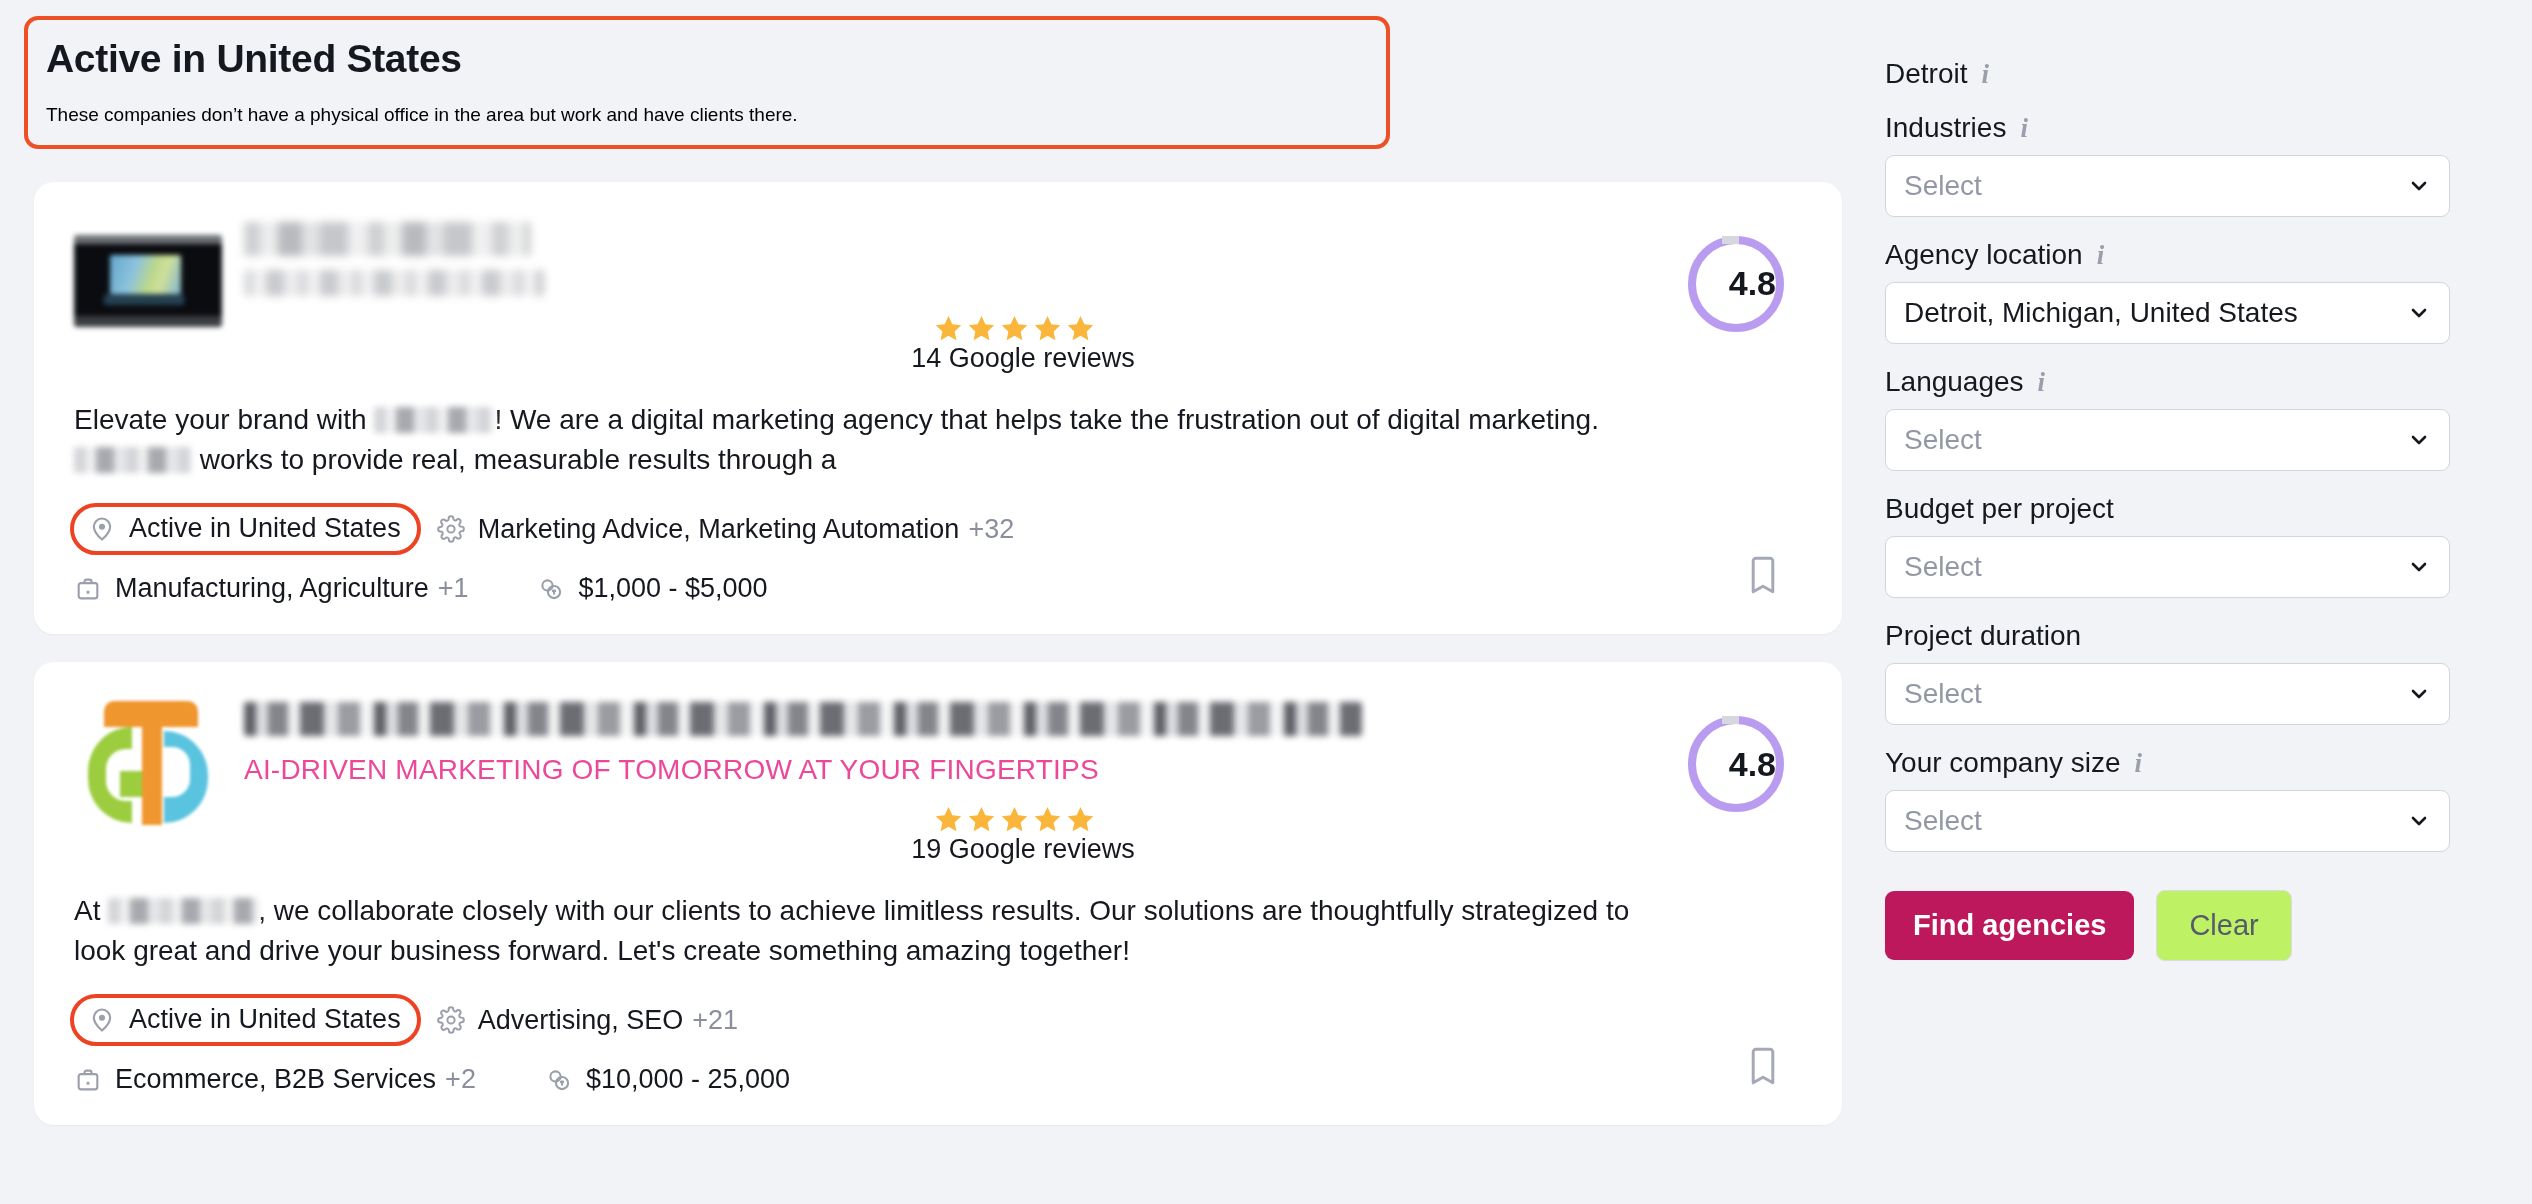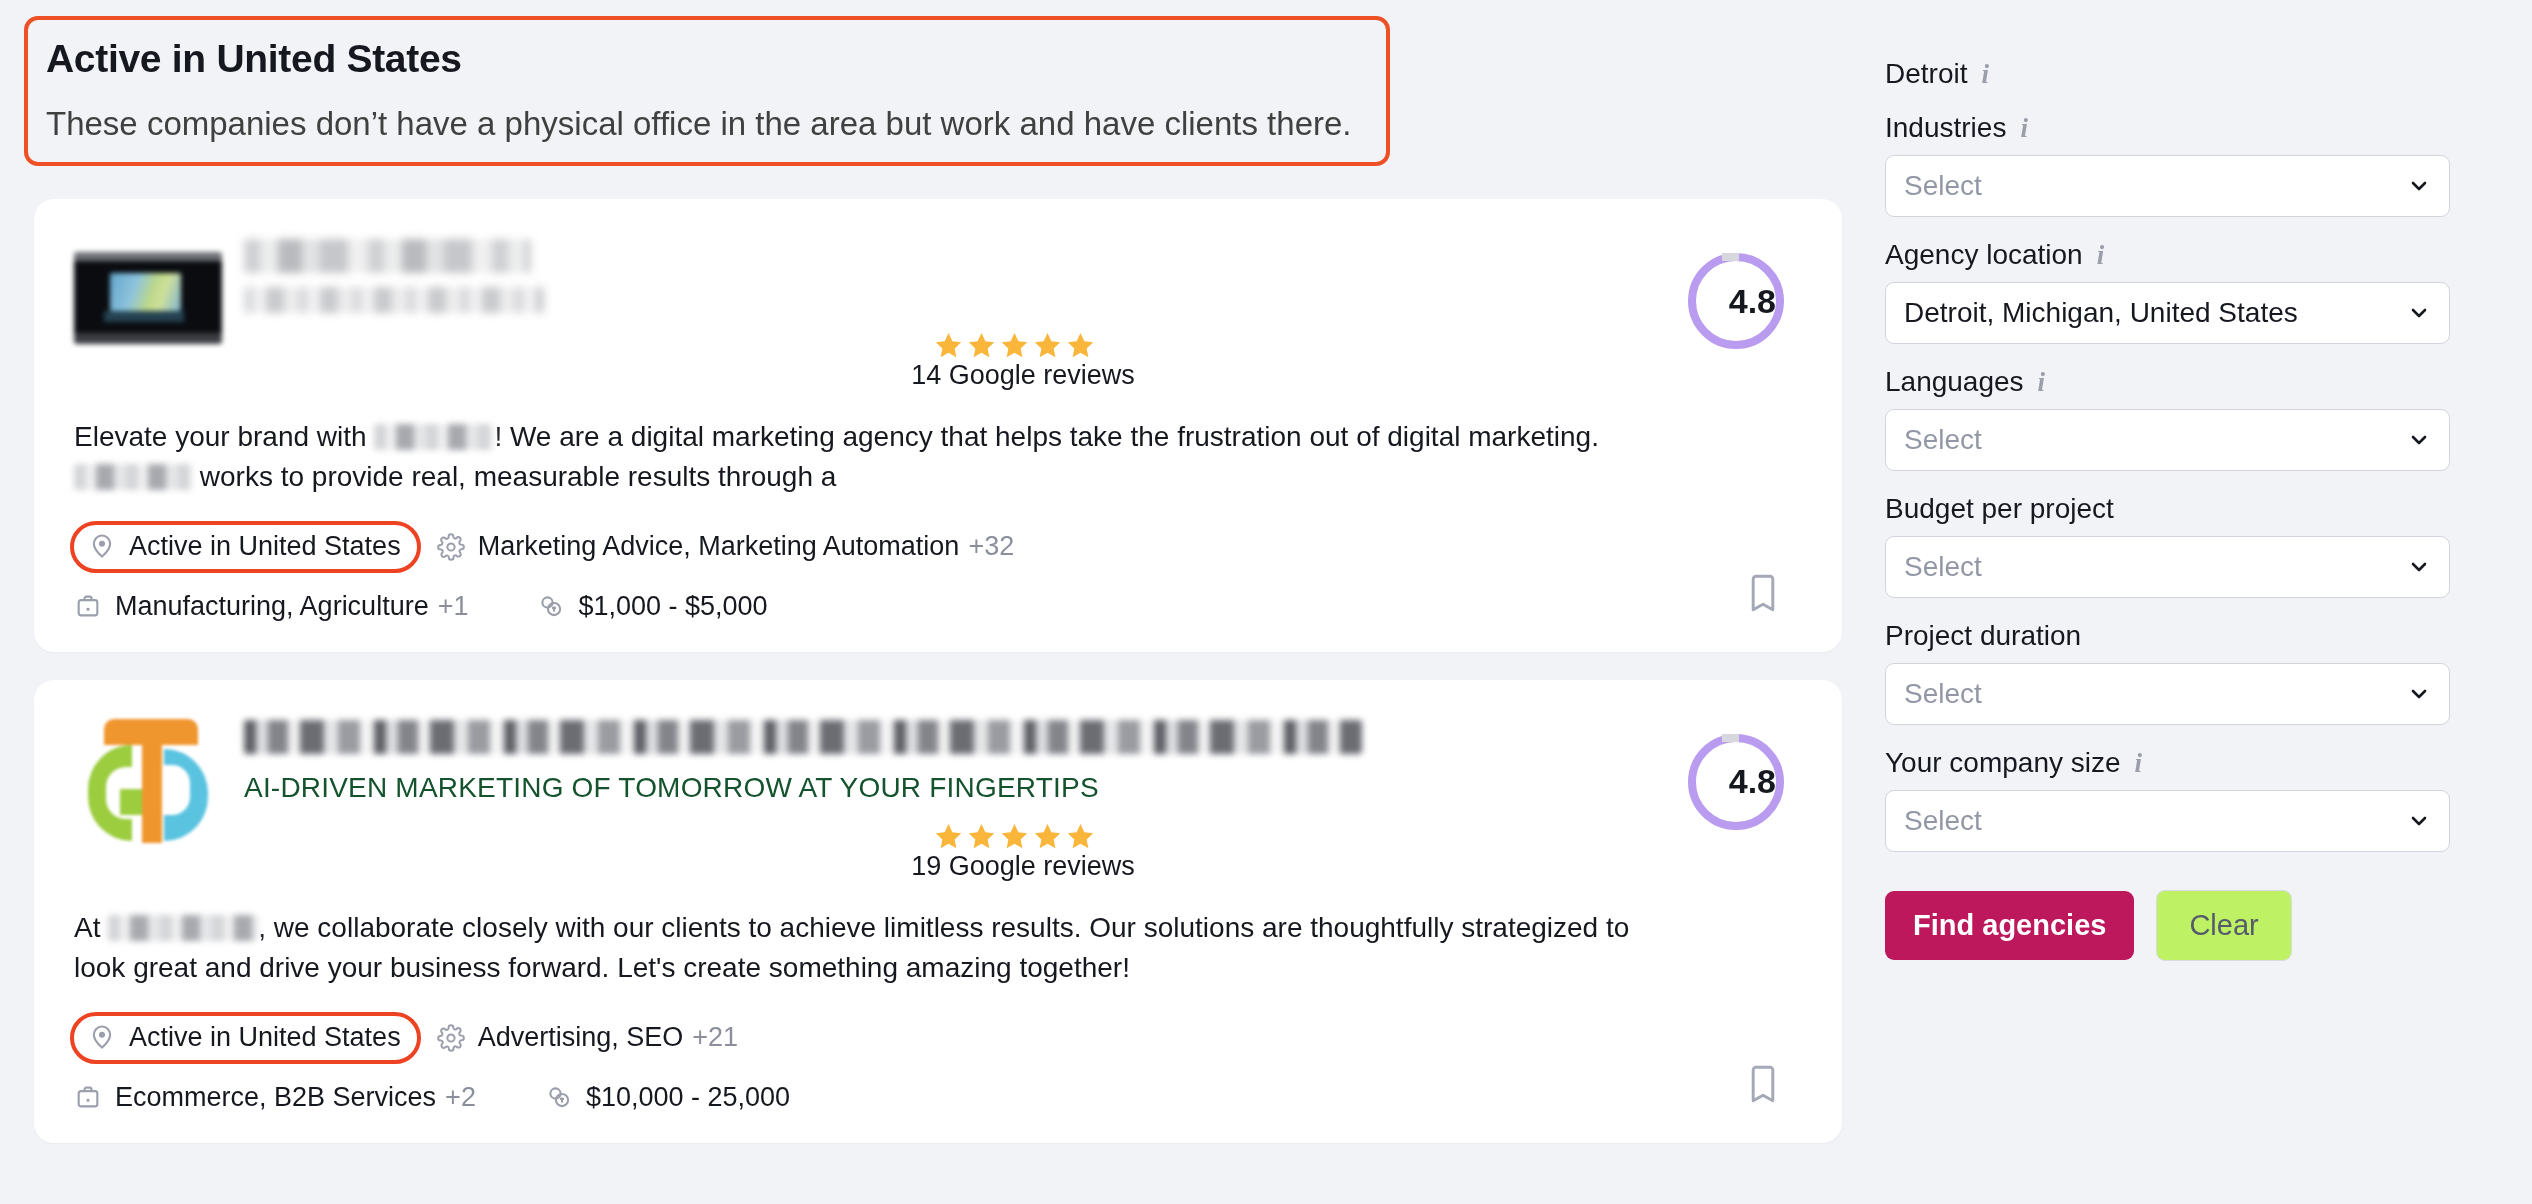--- a/index.html
+++ b/index.html
@@ -39,22 +39,22 @@
   }
   .banner-title {
     font-size: 39px;
     font-weight: bold;
     color: #16181f;
     letter-spacing: -0.3px;
     line-height: 1.18;
   }
   .banner-sub {
     margin-top: 21px;
-    font-size: 33px;
-    color: #404040;
+    font-size: 19px;
+    color: #000000;
     line-height: 1.25;
   }
 
   
   .cards { margin: 33px 0 0 34px; width: 1808px; }
   .card {
     background: #ffffff;
     border-radius: 20px;
     padding: 34px 40px 30px 40px;
     position: relative;
@@ -162,21 +162,21 @@
       repeating-linear-gradient(90deg,
         #d9dadd 0px,#d9dadd 10px,
         #f2f2f3 10px,#f2f2f3 22px,
         #c9cacd 22px,#c9cacd 40px,
         #ededee 40px,#ededee 54px);
     filter: blur(4.5px);
   }
   .tagline {
     margin-top: 17px;
     font-size: 28px;
-    color: #14532d;
+    color: #ec4899;
     letter-spacing: .2px;
     line-height: 1.2;
   }
 
   .stars-row { display: flex; align-items: center; margin-top: 18px; flex-direction: column; }
   .stars { display: flex; gap: 4px; margin-right: 18px; }
   .star { width: 29px; height: 29px; display:block; }
   .reviews { font-size: 27px; color: #16181f; }
 
   .rating-badge {

